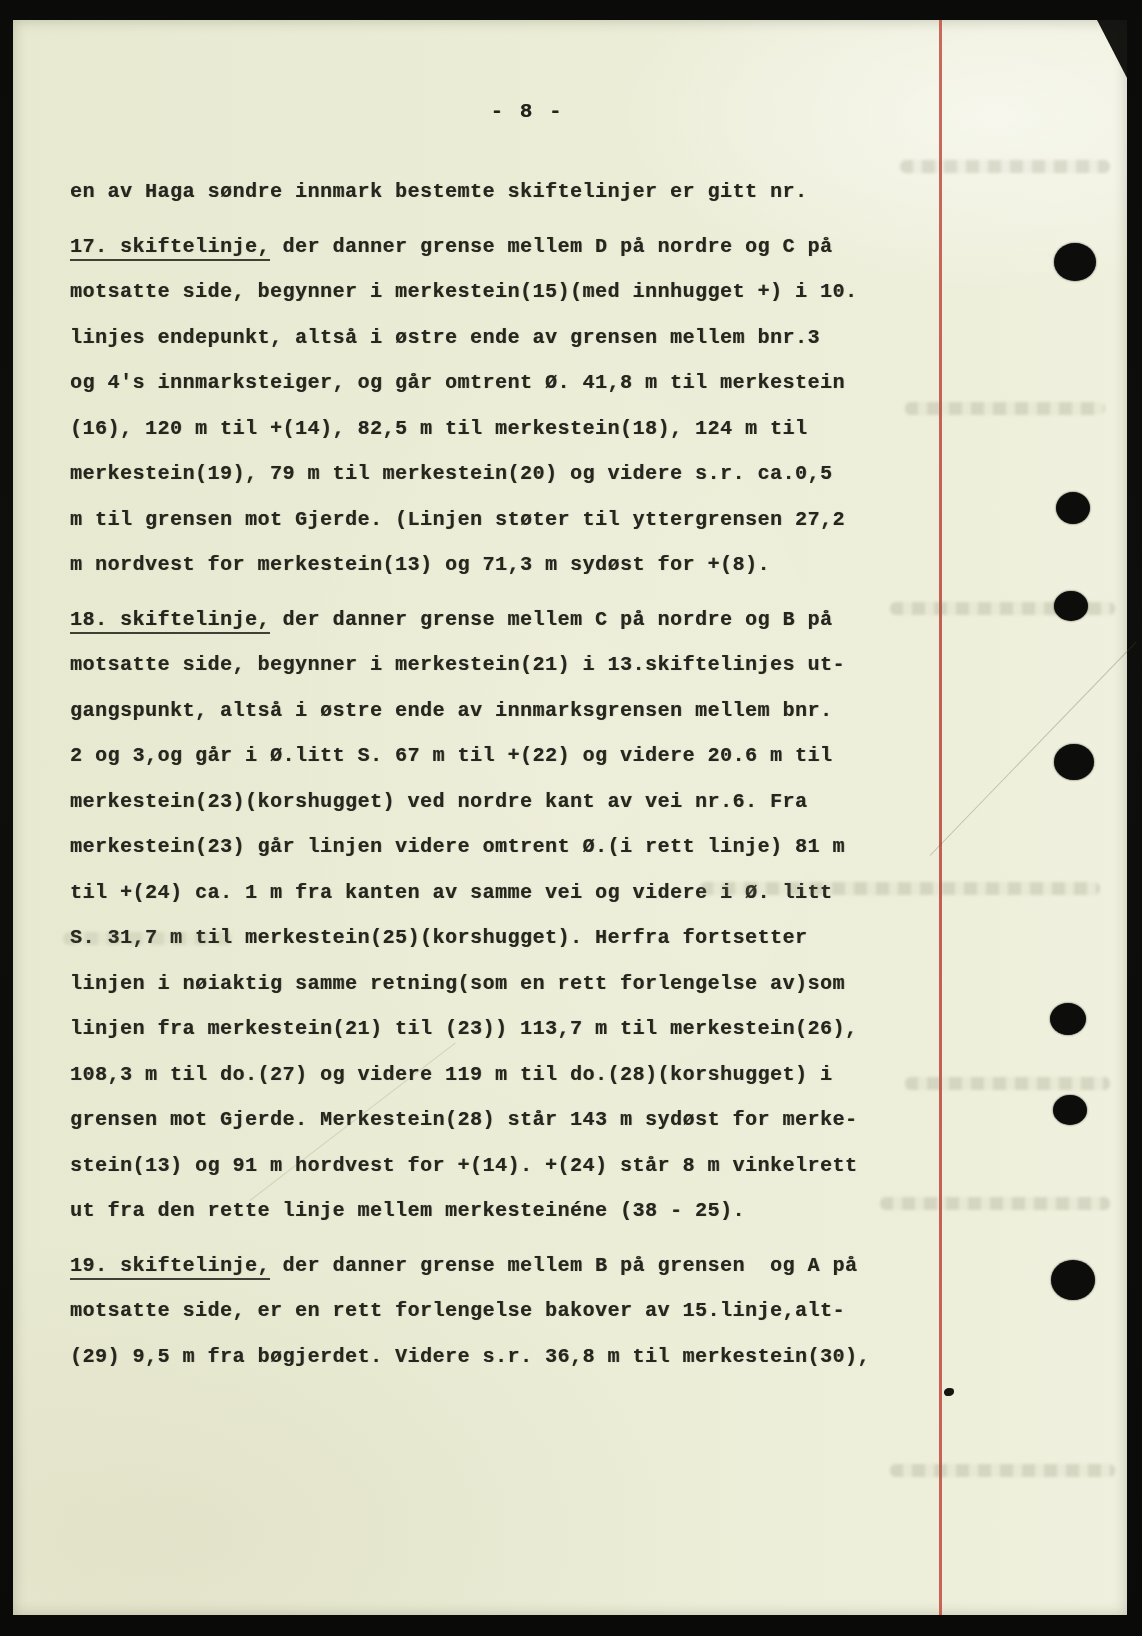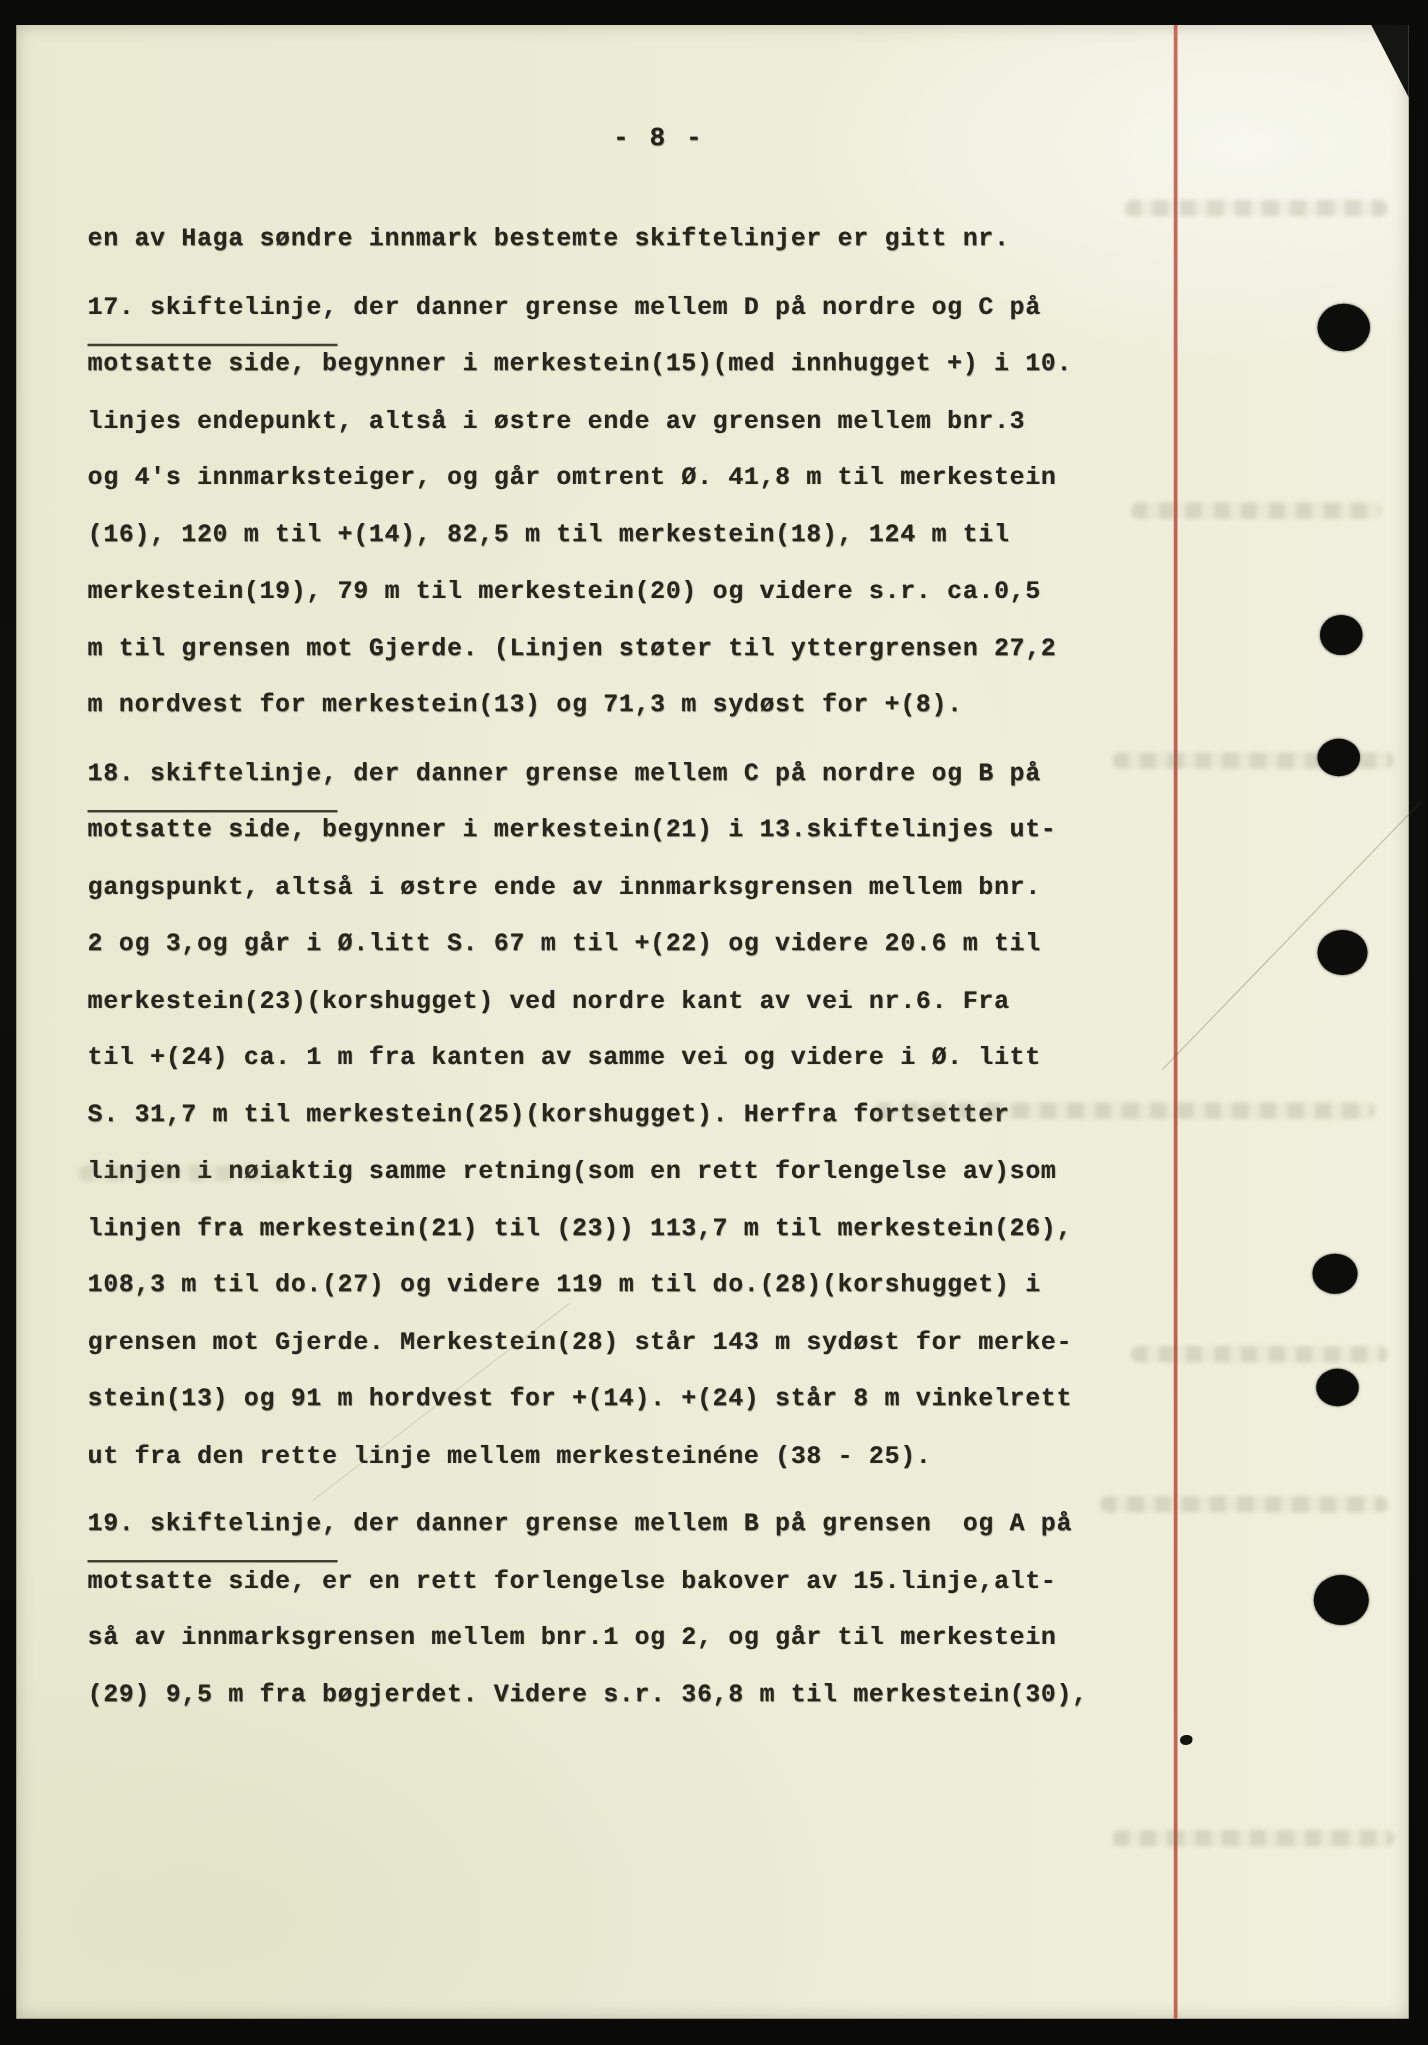--- a/index.html
+++ b/index.html
@@ -39,21 +39,21 @@
     height:45.5px;
     font-size:20px;font-weight:700;line-height:45.5px;
     color:#26251e;
     letter-spacing:0.5px;
     white-space:pre;
     text-shadow:0.4px 0.4px 0.7px rgba(40,38,26,0.55);
   }
   .tline.heading{margin-top:9px;}
   .tline span.u{
     border-bottom:2.5px solid rgba(35,33,26,0.85);
-    padding-bottom:17px;
+    padding-bottom:1px;
   }
   .tline span.bleed{
     opacity:0.20;
     filter:blur(0.6px);
     font-size:18px;
     color:#4a483a;
   }
   .punch{
     position:absolute;border-radius:50%;
     background:#0d0d0b;
@@ -100,31 +100,31 @@
         <div class="tline"><span>og 4's innmarksteiger, og går omtrent Ø. 41,8 m til merkestein</span></div>
         <div class="tline"><span>(16), 120 m til +(14), 82,5 m til merkestein(18), 124 m til</span></div>
         <div class="tline"><span>merkestein(19), 79 m til merkestein(20) og videre s.r. ca.0,5</span></div>
         <div class="tline"><span>m til grensen mot Gjerde. (Linjen støter til yttergrensen 27,2</span></div>
         <div class="tline"><span>m nordvest for merkestein(13) og 71,3 m sydøst for +(8).</span></div>
         <div class="tline heading"><span class="u">18. skiftelinje,</span><span> der danner grense mellem C på nordre og B på</span></div>
         <div class="tline"><span>motsatte side, begynner i merkestein(21) i 13.skiftelinjes ut-</span></div>
         <div class="tline"><span>gangspunkt, altså i østre ende av innmarksgrensen mellem bnr.</span></div>
         <div class="tline"><span>2 og 3,og går i Ø.litt S. 67 m til +(22) og videre 20.6 m til</span></div>
         <div class="tline"><span>merkestein(23)(korshugget) ved nordre kant av vei nr.6. Fra</span></div>
+        <div class="tline"><span>merkestein(23) går linjen videre omtrent Ø.(i rett linje) 81 m</span></div>
         <div class="tline"><span>til +(24) ca. 1 m fra kanten av samme vei og videre i Ø. litt</span></div>
         <div class="tline"><span>S. 31,7 m til merkestein(25)(korshugget). Herfra fortsetter</span></div>
         <div class="tline"><span>linjen i nøiaktig samme retning(som en rett forlengelse av)som</span></div>
         <div class="tline"><span>linjen fra merkestein(21) til (23)) 113,7 m til merkestein(26),</span></div>
         <div class="tline"><span>108,3 m til do.(27) og videre 119 m til do.(28)(korshugget) i</span></div>
         <div class="tline"><span>grensen mot Gjerde. Merkestein(28) står 143 m sydøst for merke-</span></div>
         <div class="tline"><span>stein(13) og 91 m hordvest for +(14). +(24) står 8 m vinkelrett</span></div>
         <div class="tline"><span>ut fra den rette linje mellem merkesteinéne (38 - 25).</span></div>
         <div class="tline heading"><span class="u">19. skiftelinje,</span><span> der danner grense mellem B på grensen  og A på</span></div>
         <div class="tline"><span>motsatte side, er en rett forlengelse bakover av 15.linje,alt-</span></div>
-        <div class="tline"><span>så av innmarksgrensen mellem bnr.1 og 2, og går til merkestein</span></div>
         <div class="tline"><span>(29) 9,5 m fra bøgjerdet. Videre s.r. 36,8 m til merkestein(30),</span></div>
       </div>
 
     <div class="corner-shade"></div>
 
     <div class="crease c1"></div>
     <div class="crease c2"></div>
 
     <div class="smudge" style="left:887px;top:140px;width:210px;"></div>
     <div class="smudge" style="left:892px;top:382px;width:200px;"></div>

